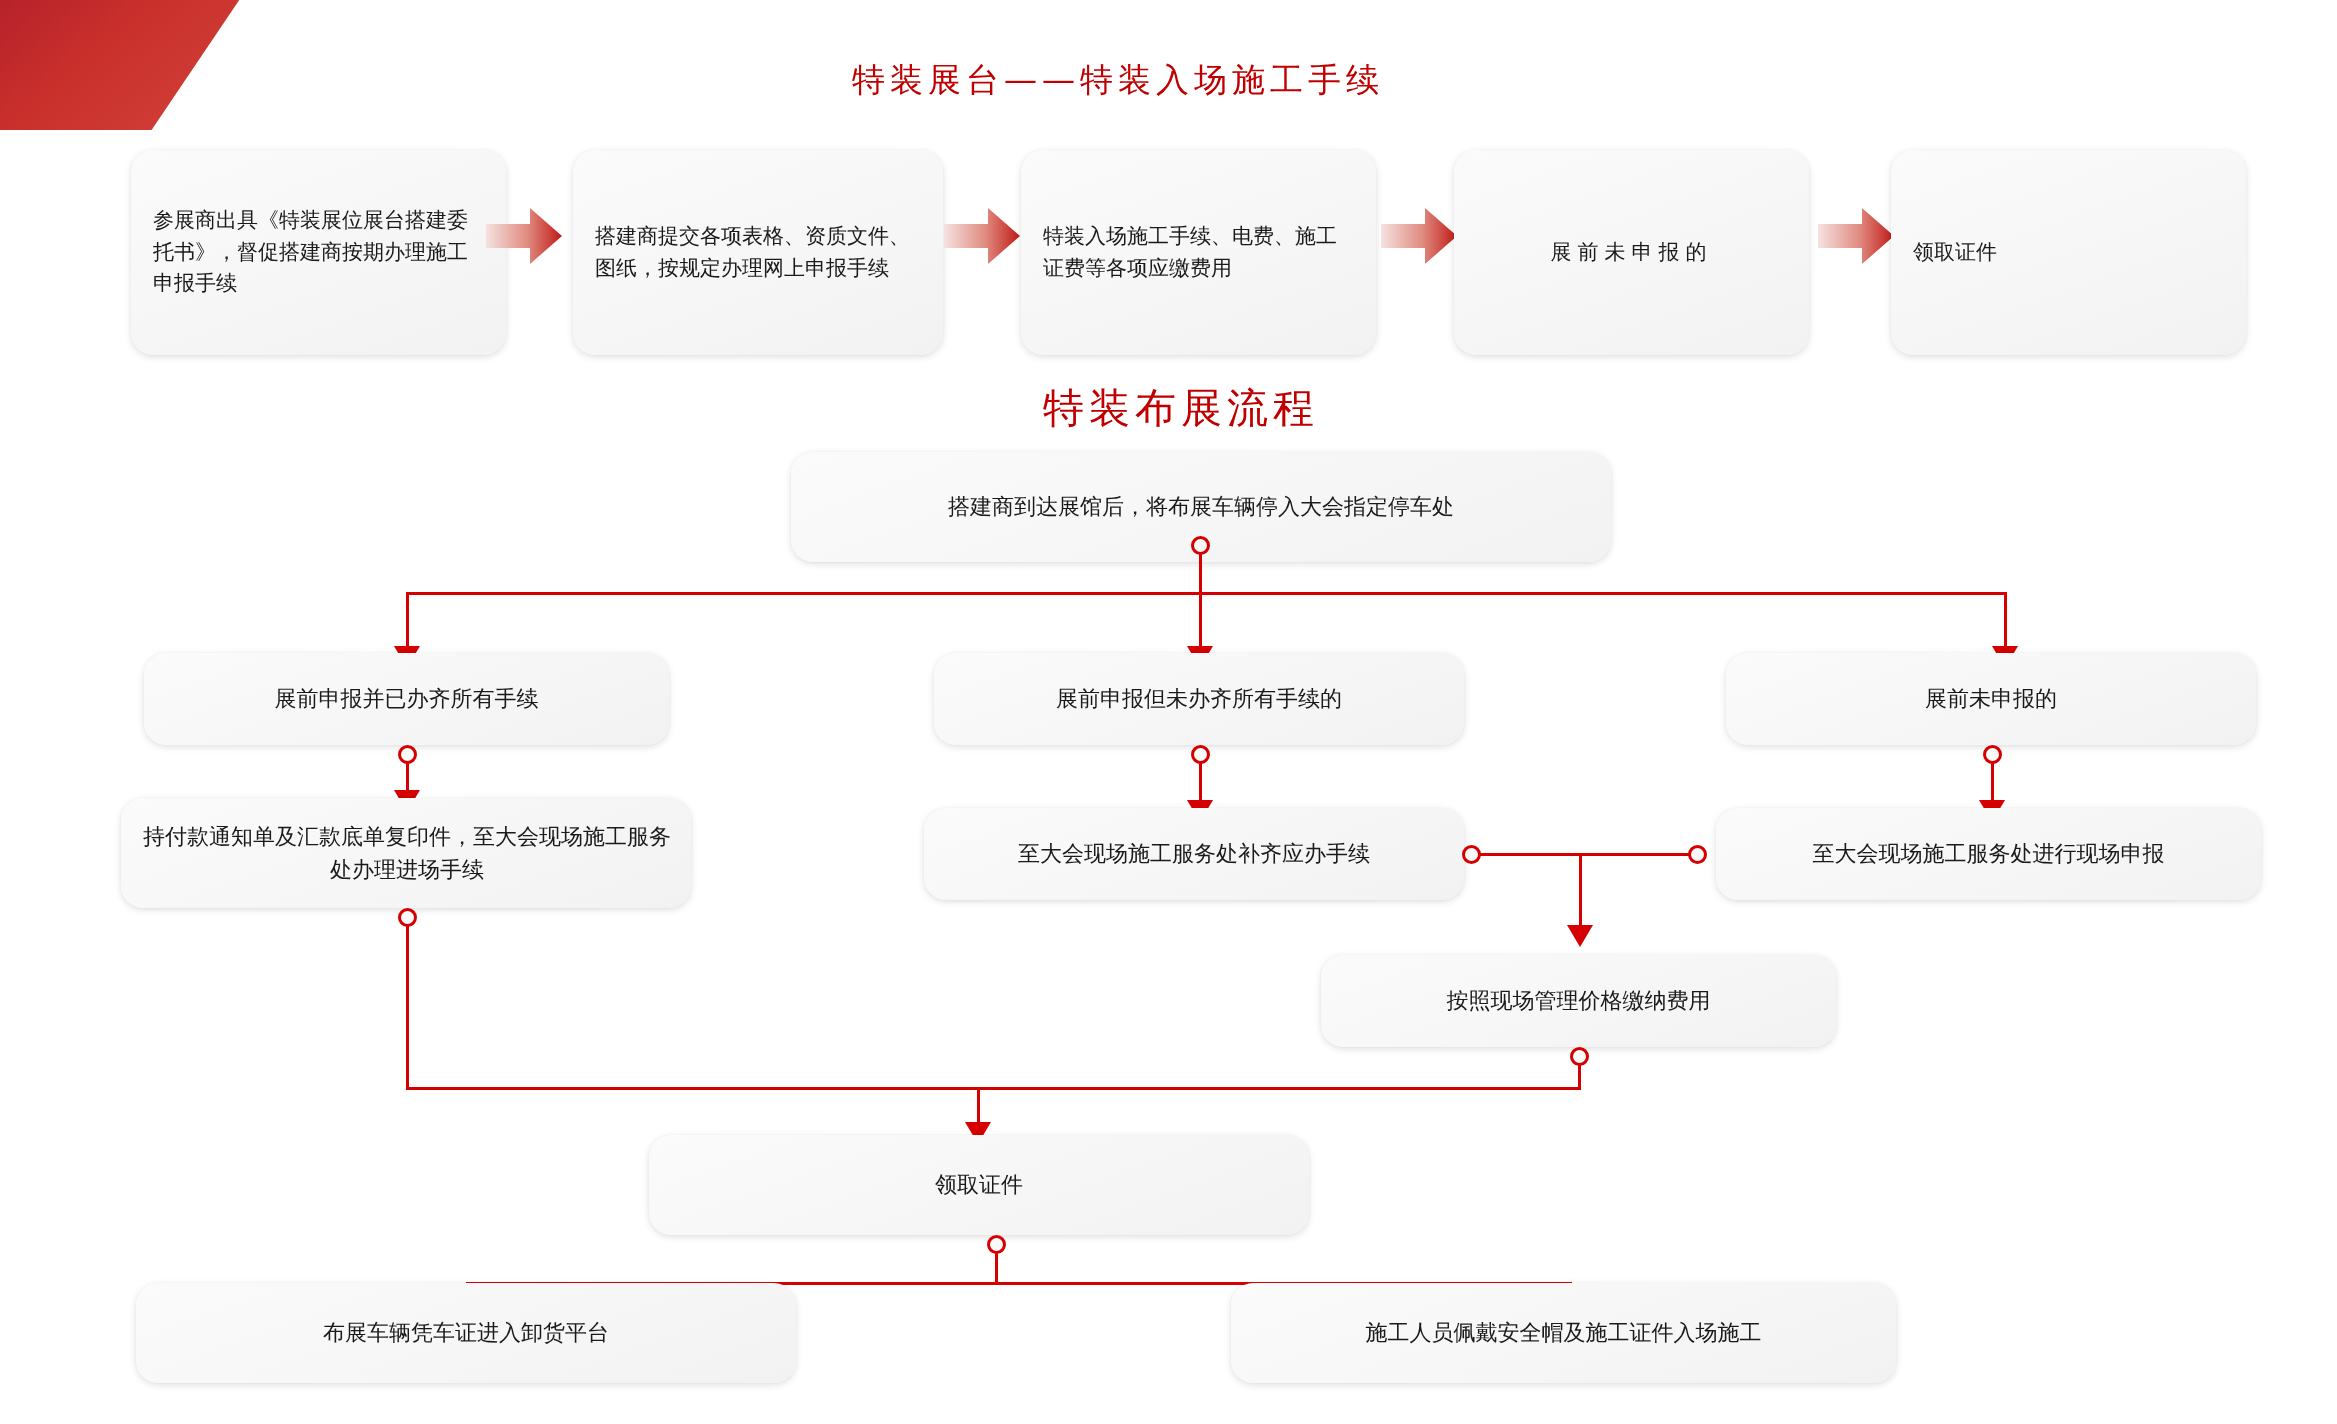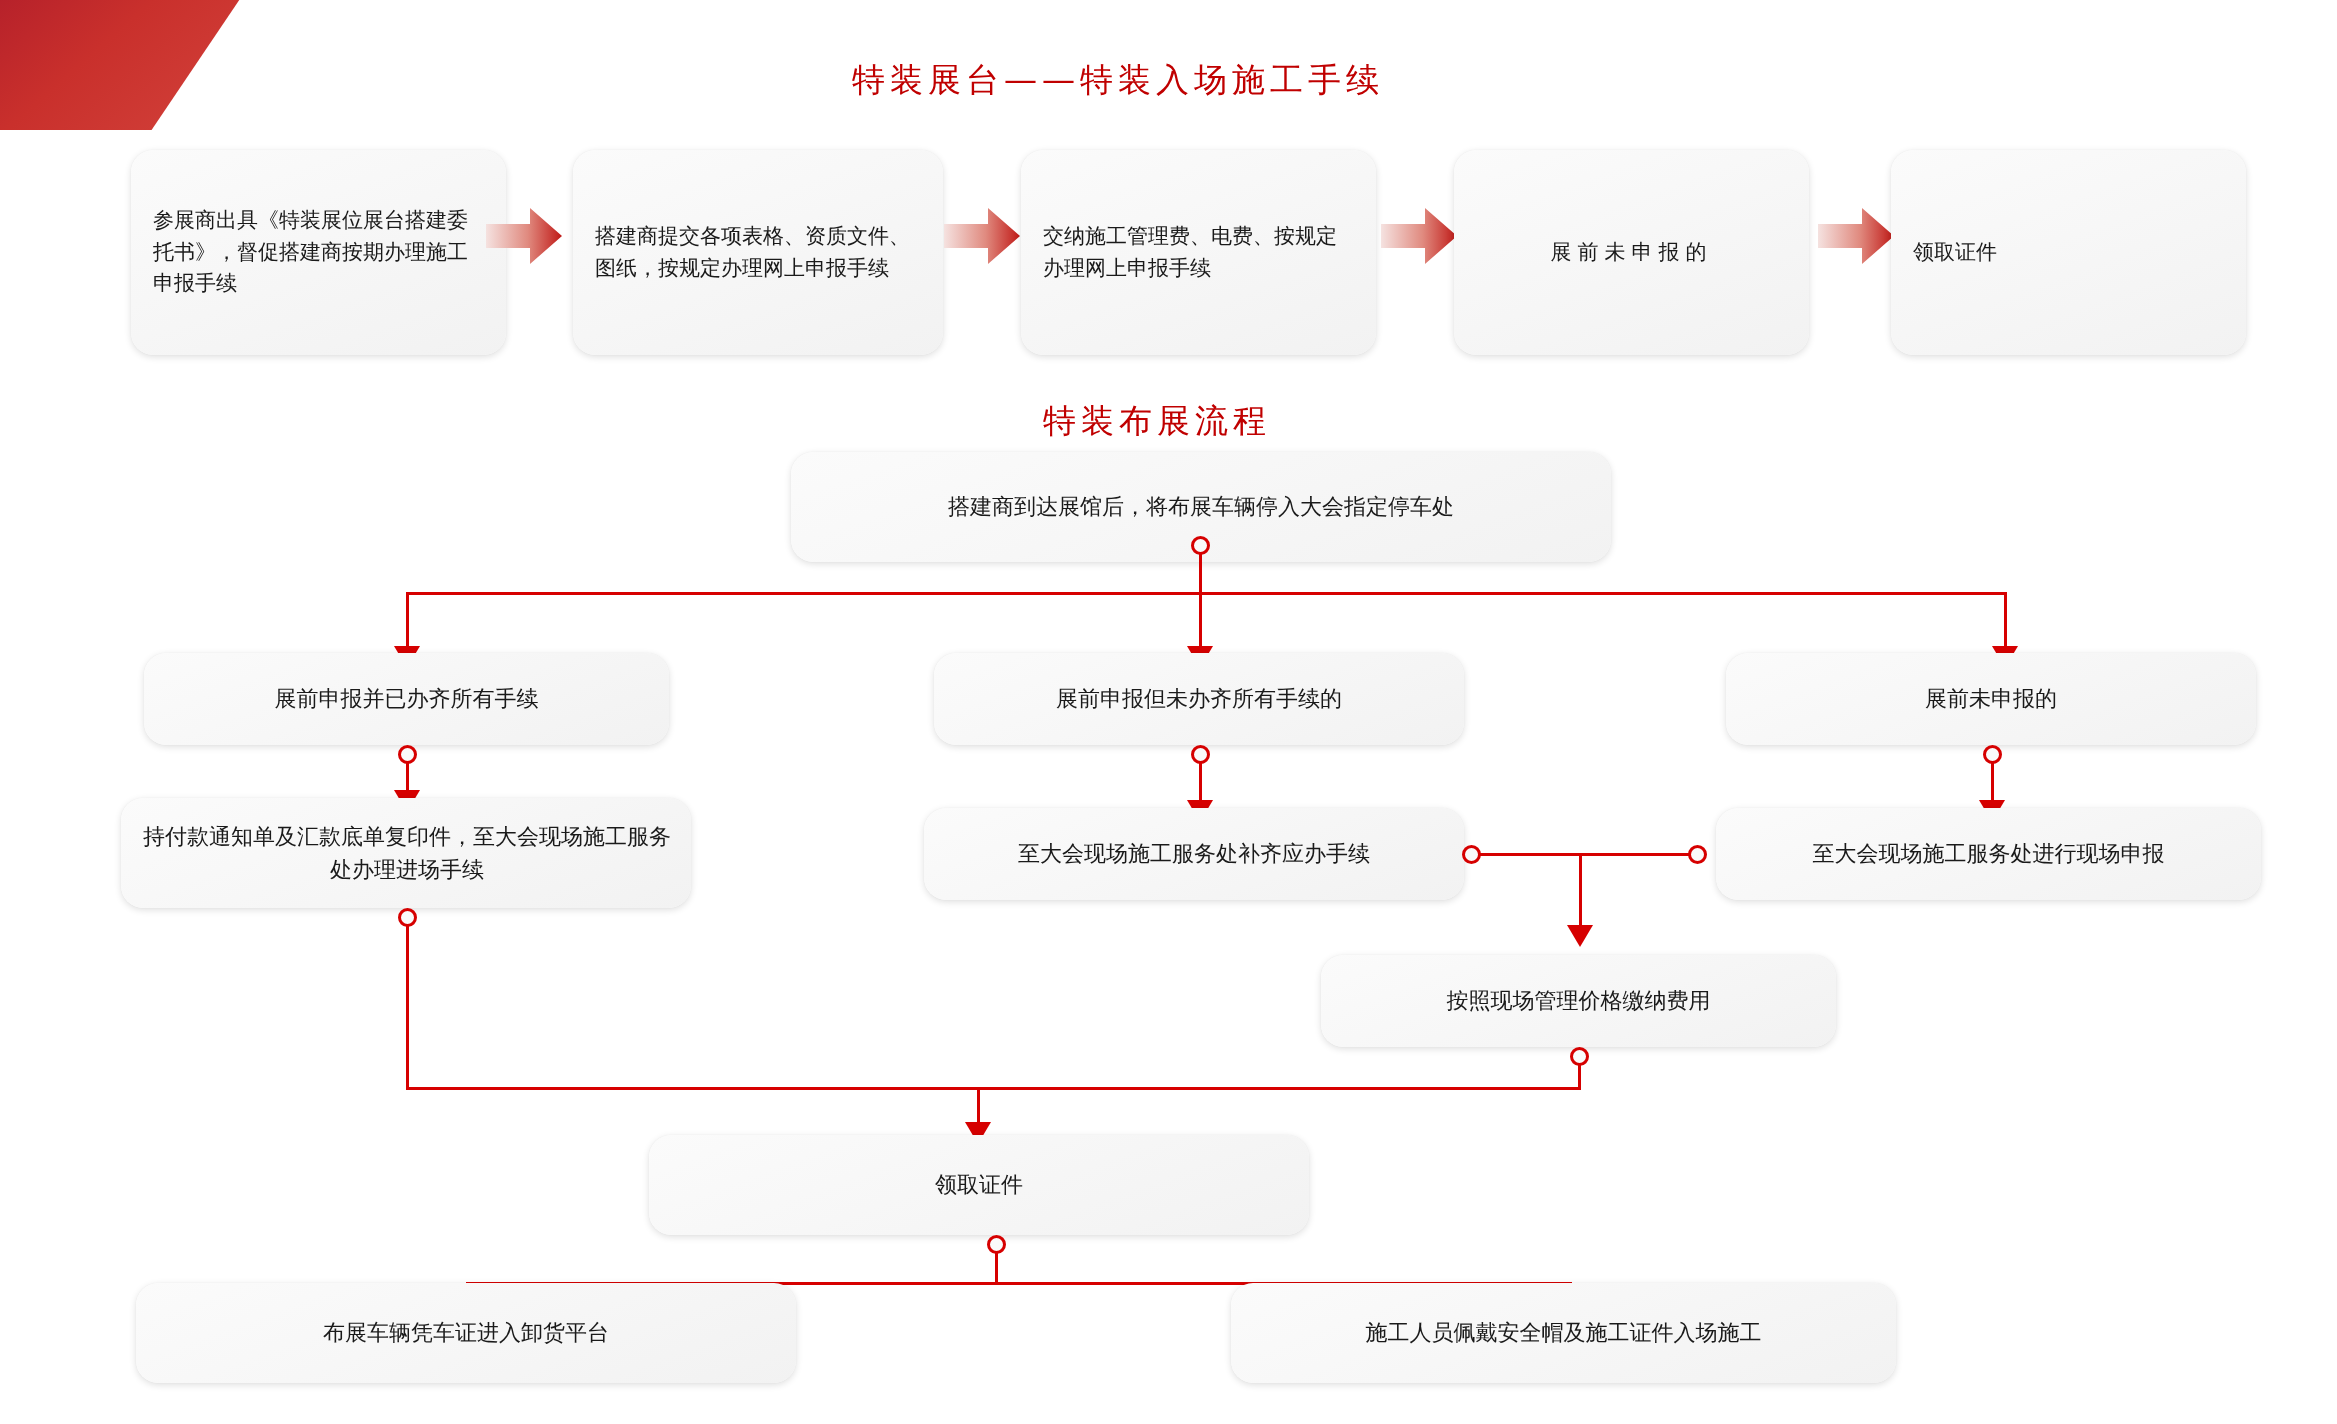--- a/index.html
+++ b/index.html
@@ -24,21 +24,21 @@
   
   .title {
     position: absolute;
     color: #c00000;
     font-family: "DejaVu Serif", "Liberation Serif", serif;
     font-weight: 400;
     white-space: nowrap;
     letter-spacing: 5px;
   }
   #title-1 { left: 816px; top: 58px; font-size: 33px; }
-  #title-2 { left: 1007px; top: 399px; font-size: 33px; }
+  #title-2 { left: 1007px; top: 381px; font-size: 41px; }
 
   
   .node {
     position: absolute;
     background: linear-gradient(160deg, #fbfbfb 0%, #f7f7f7 45%, #f2f2f2 100%);
     border-radius: 22px;
     box-shadow: 0 2px 7px rgba(0,0,0,0.13), 0 0 1px rgba(0,0,0,0.10);
     display: flex;
     align-items: center;
   }
@@ -134,21 +134,21 @@
         <stop offset="0%" stop-color="#f5e2e0"></stop>
             <stop offset="55%" stop-color="#e08a7f"></stop>
             <stop offset="100%" stop-color="#c01a17"></stop>
       </linearGradient>
         </defs>
       <path d="M0,16 L44,16 L44,0 L76,28 L44,56 L44,40 L0,40 Z" fill="url(#gB)"></path>
     </svg>
   </div>
 
   <div class="node serif-node plain" style="left:985px; top:150px; width:355px; height:205px;">
-    <div class="txt">交纳施工管理费、电费、按规定办理网上申报手续</div>
+    <div class="txt">特装入场施工手续、电费、施工证费等各项应缴费用</div>
   </div>
 
   <div class="chev" style="left:1345px; top:208px;">
     <svg viewBox="0 0 76 56" preserveAspectRatio="none">
       <defs>
           <linearGradient id="gC" x1="0" y1="0" x2="1" y2="0">
         <stop offset="0%" stop-color="#f5e2e0"></stop>
             <stop offset="55%" stop-color="#e08a7f"></stop>
             <stop offset="100%" stop-color="#c01a17"></stop>
       </linearGradient>

